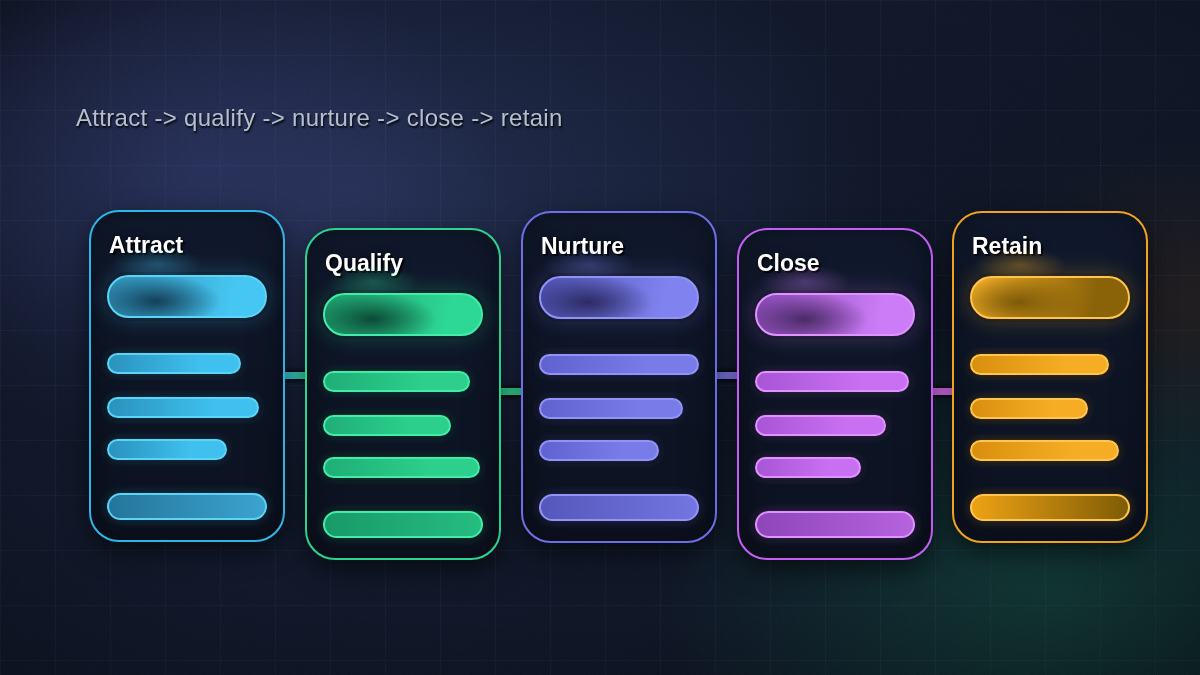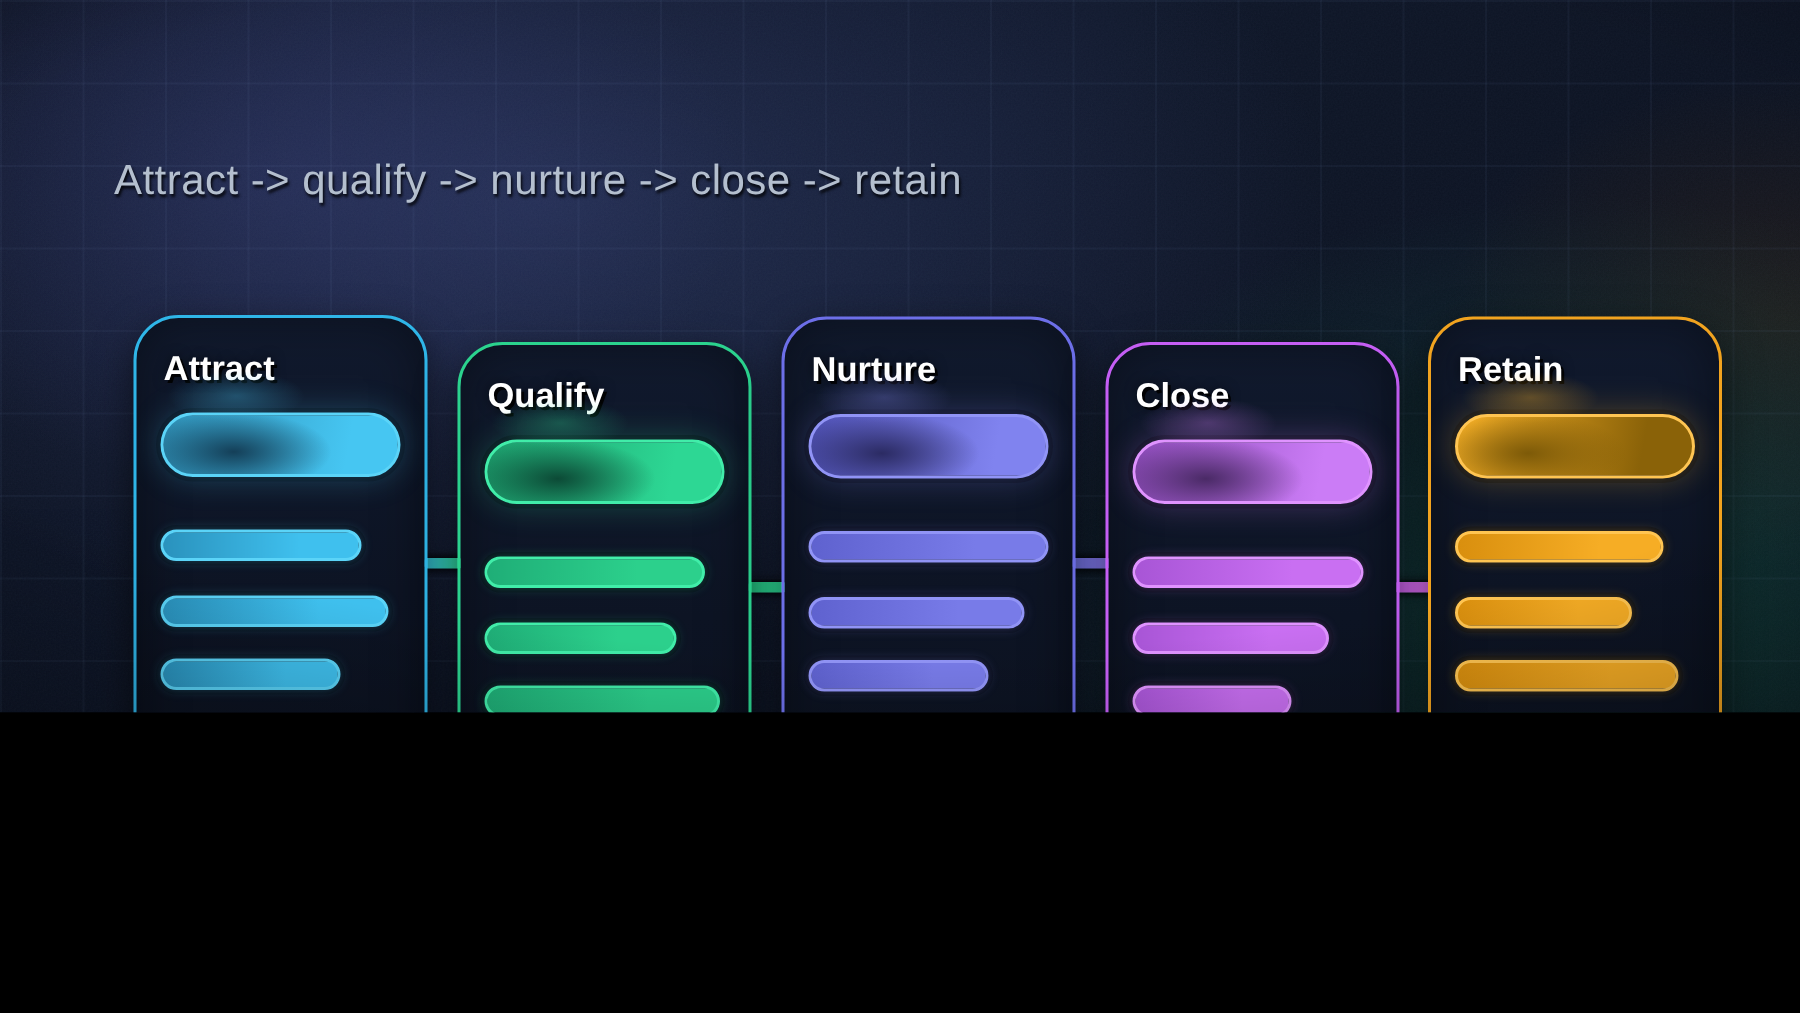--- a/index.html
+++ b/index.html
@@ -1,17 +1,17 @@
 <!DOCTYPE html>
 <html><head>
 <meta charset="utf-8">
 <style>
   html,body{margin:0;padding:0;background:#000;}
   .canvas{
-    position:relative;width:1200px;height:475px;overflow:hidden;
+    position:relative;width:1200px;height:675px;overflow:hidden;
     font-family:"Liberation Sans",sans-serif;
     background:
       radial-gradient(750px 430px at 30% 28%, rgba(62,76,135,0.42), rgba(0,0,0,0) 70%),
       radial-gradient(430px 300px at 16% 25%, rgba(64,70,140,0.30), rgba(0,0,0,0) 70%),
       radial-gradient(560px 400px at 88% 88%, rgba(17,84,66,0.55), rgba(0,0,0,0) 72%),
       radial-gradient(300px 220px at 99% 45%, rgba(120,70,10,0.18), rgba(0,0,0,0) 75%),
       linear-gradient(135deg,#0c1222 0%,#0e1628 45%,#0a0f1c 100%);
   }
   .grid-layer{
     position:absolute;inset:0;
@@ -26,21 +26,21 @@
     background:radial-gradient(140% 118% at 50% 42%, rgba(0,0,0,0) 42%, rgba(0,0,0,0.45) 78%, rgba(0,0,0,0.82) 100%);
   }
   header{position:absolute;left:75px;top:56px;z-index:6;}
   h1{
     margin:0;font-size:36px;font-weight:700;letter-spacing:.5px;line-height:1.05;
     background:linear-gradient(180deg,#ffffff 0%,#dde1e8 35%,#83899556%,#868c98 58%,#d0d4db 82%,#979dab 100%);
     -webkit-background-clip:text;background-clip:text;color:transparent;
     filter:drop-shadow(2px 3px 1px rgba(0,0,0,0.85));
   }
   .subtitle{
-    margin:10px 0 0 1px;font-size:28px;color:#b4bfce;letter-spacing:.3px;
+    margin:10px 0 0 1px;font-size:24px;color:#b4bfce;letter-spacing:.3px;
     text-shadow:1px 2px 2px rgba(0,0,0,0.85);
   }
   .card{
     position:absolute;width:192px;height:328px;z-index:4;
     border:2px solid var(--border,#888);border-radius:30px;
     background:linear-gradient(180deg,#111a2e 0%,#0d1424 55%,#0c1220 100%);
     box-shadow:0 10px 26px rgba(0,0,0,0.55), inset 0 0 34px rgba(0,0,0,0.40);
   }
   .pos-1{left:89px;top:210px}
   .pos-2{left:305px;top:228px}

